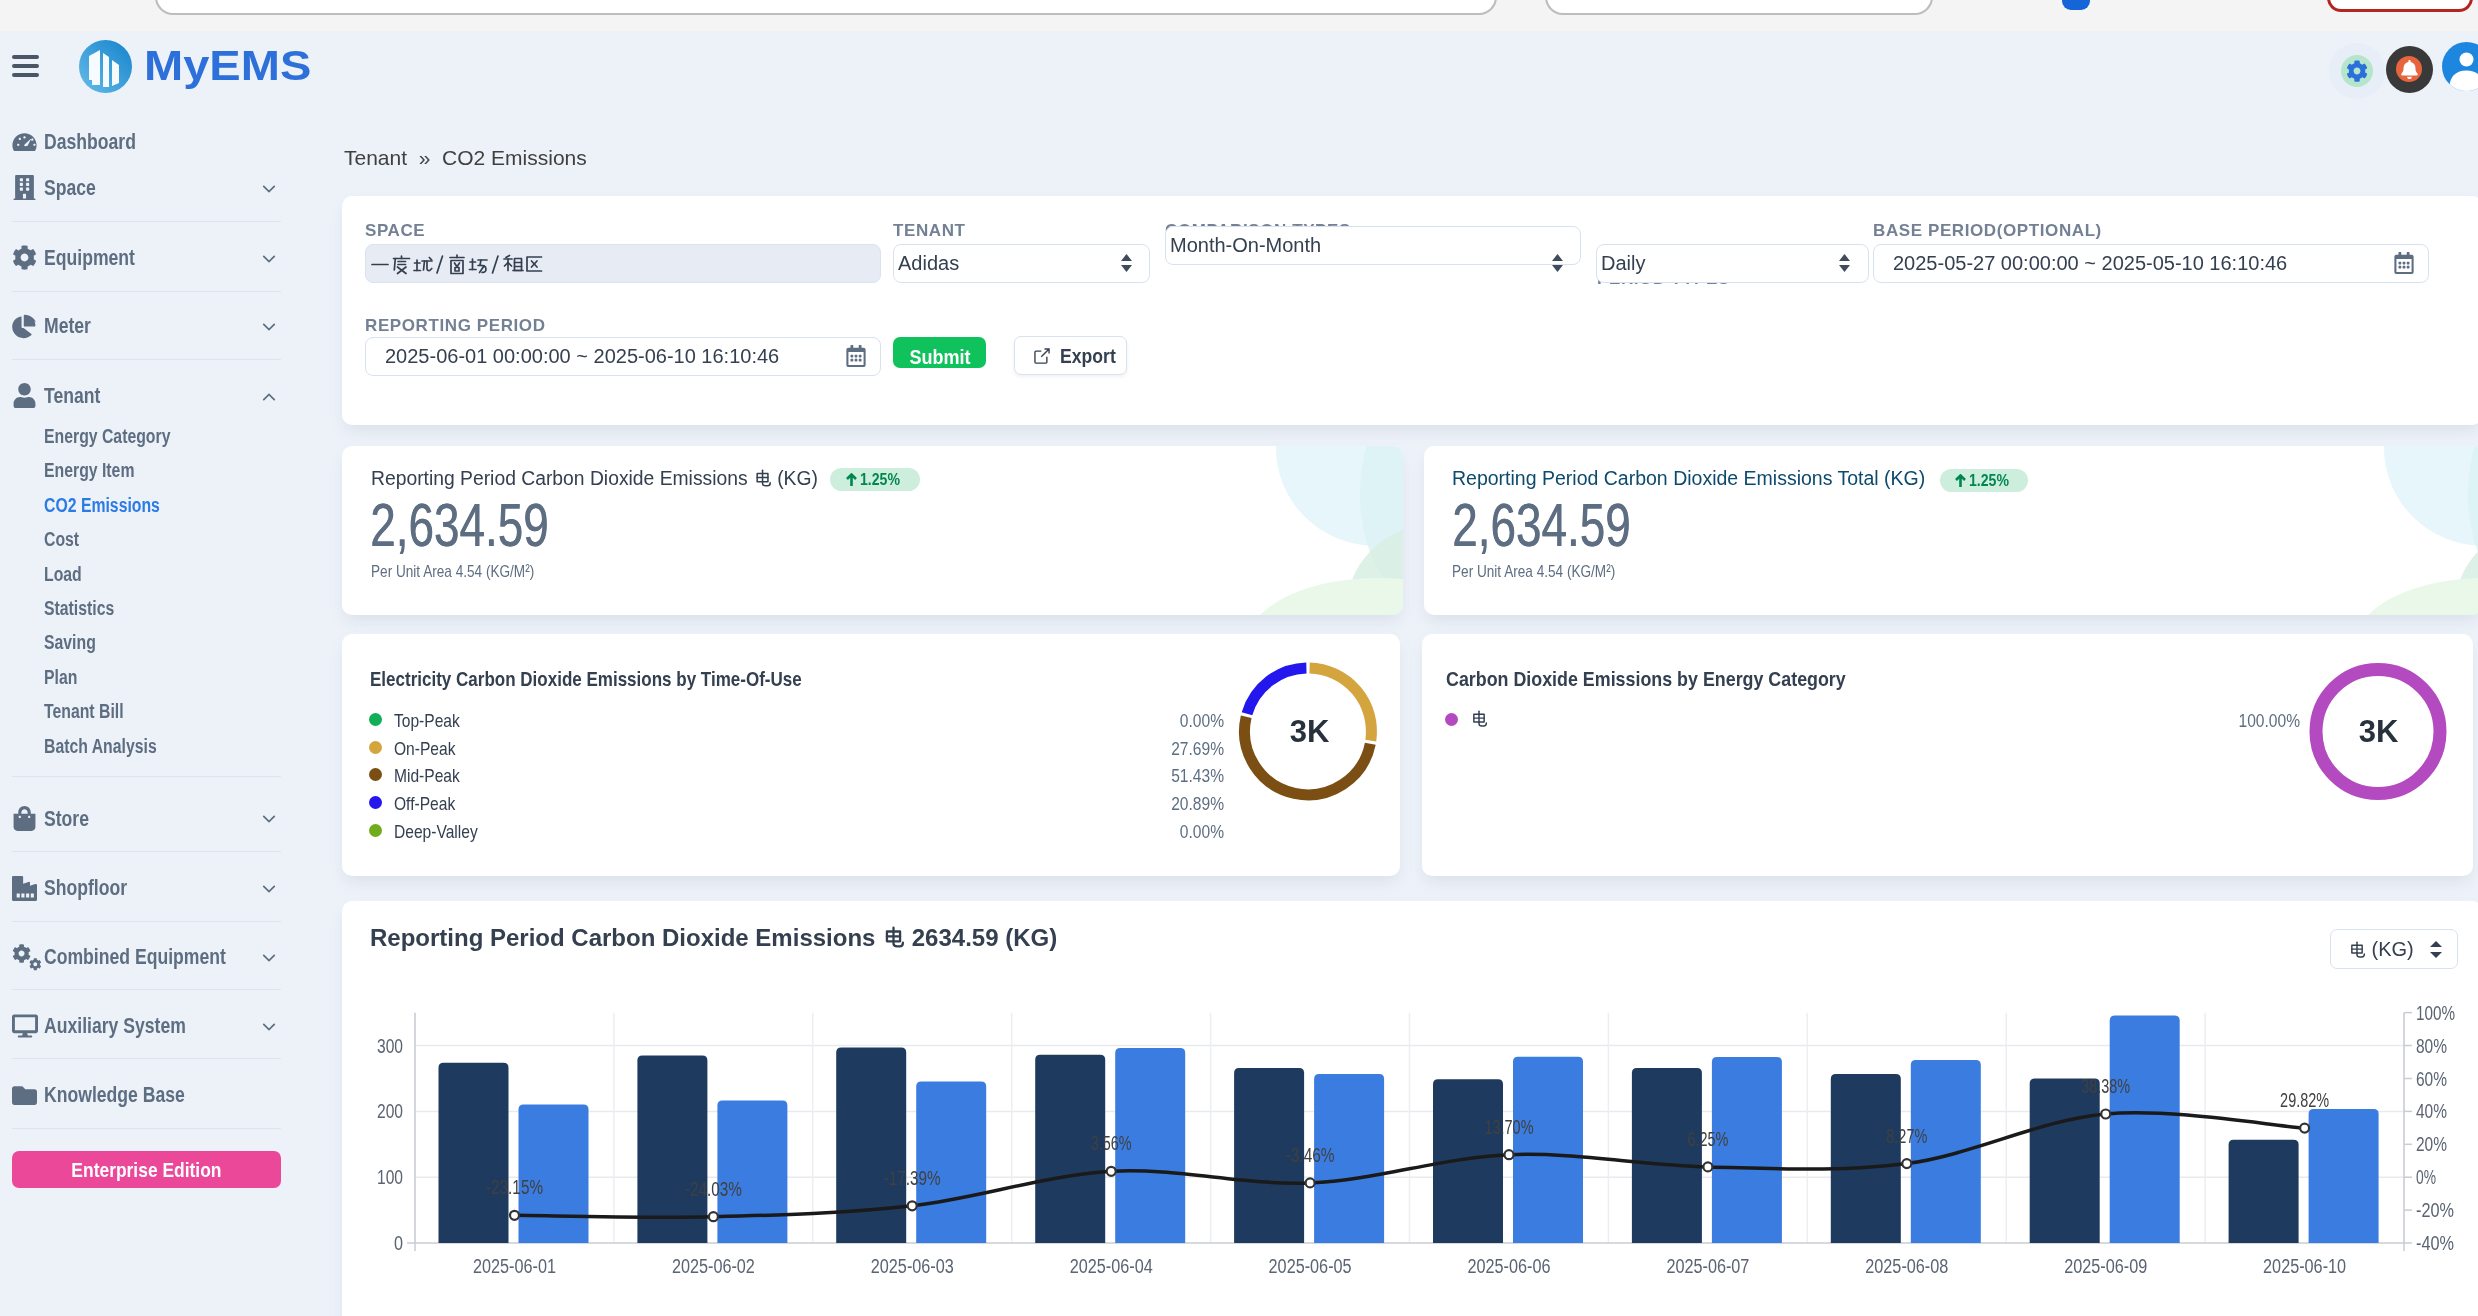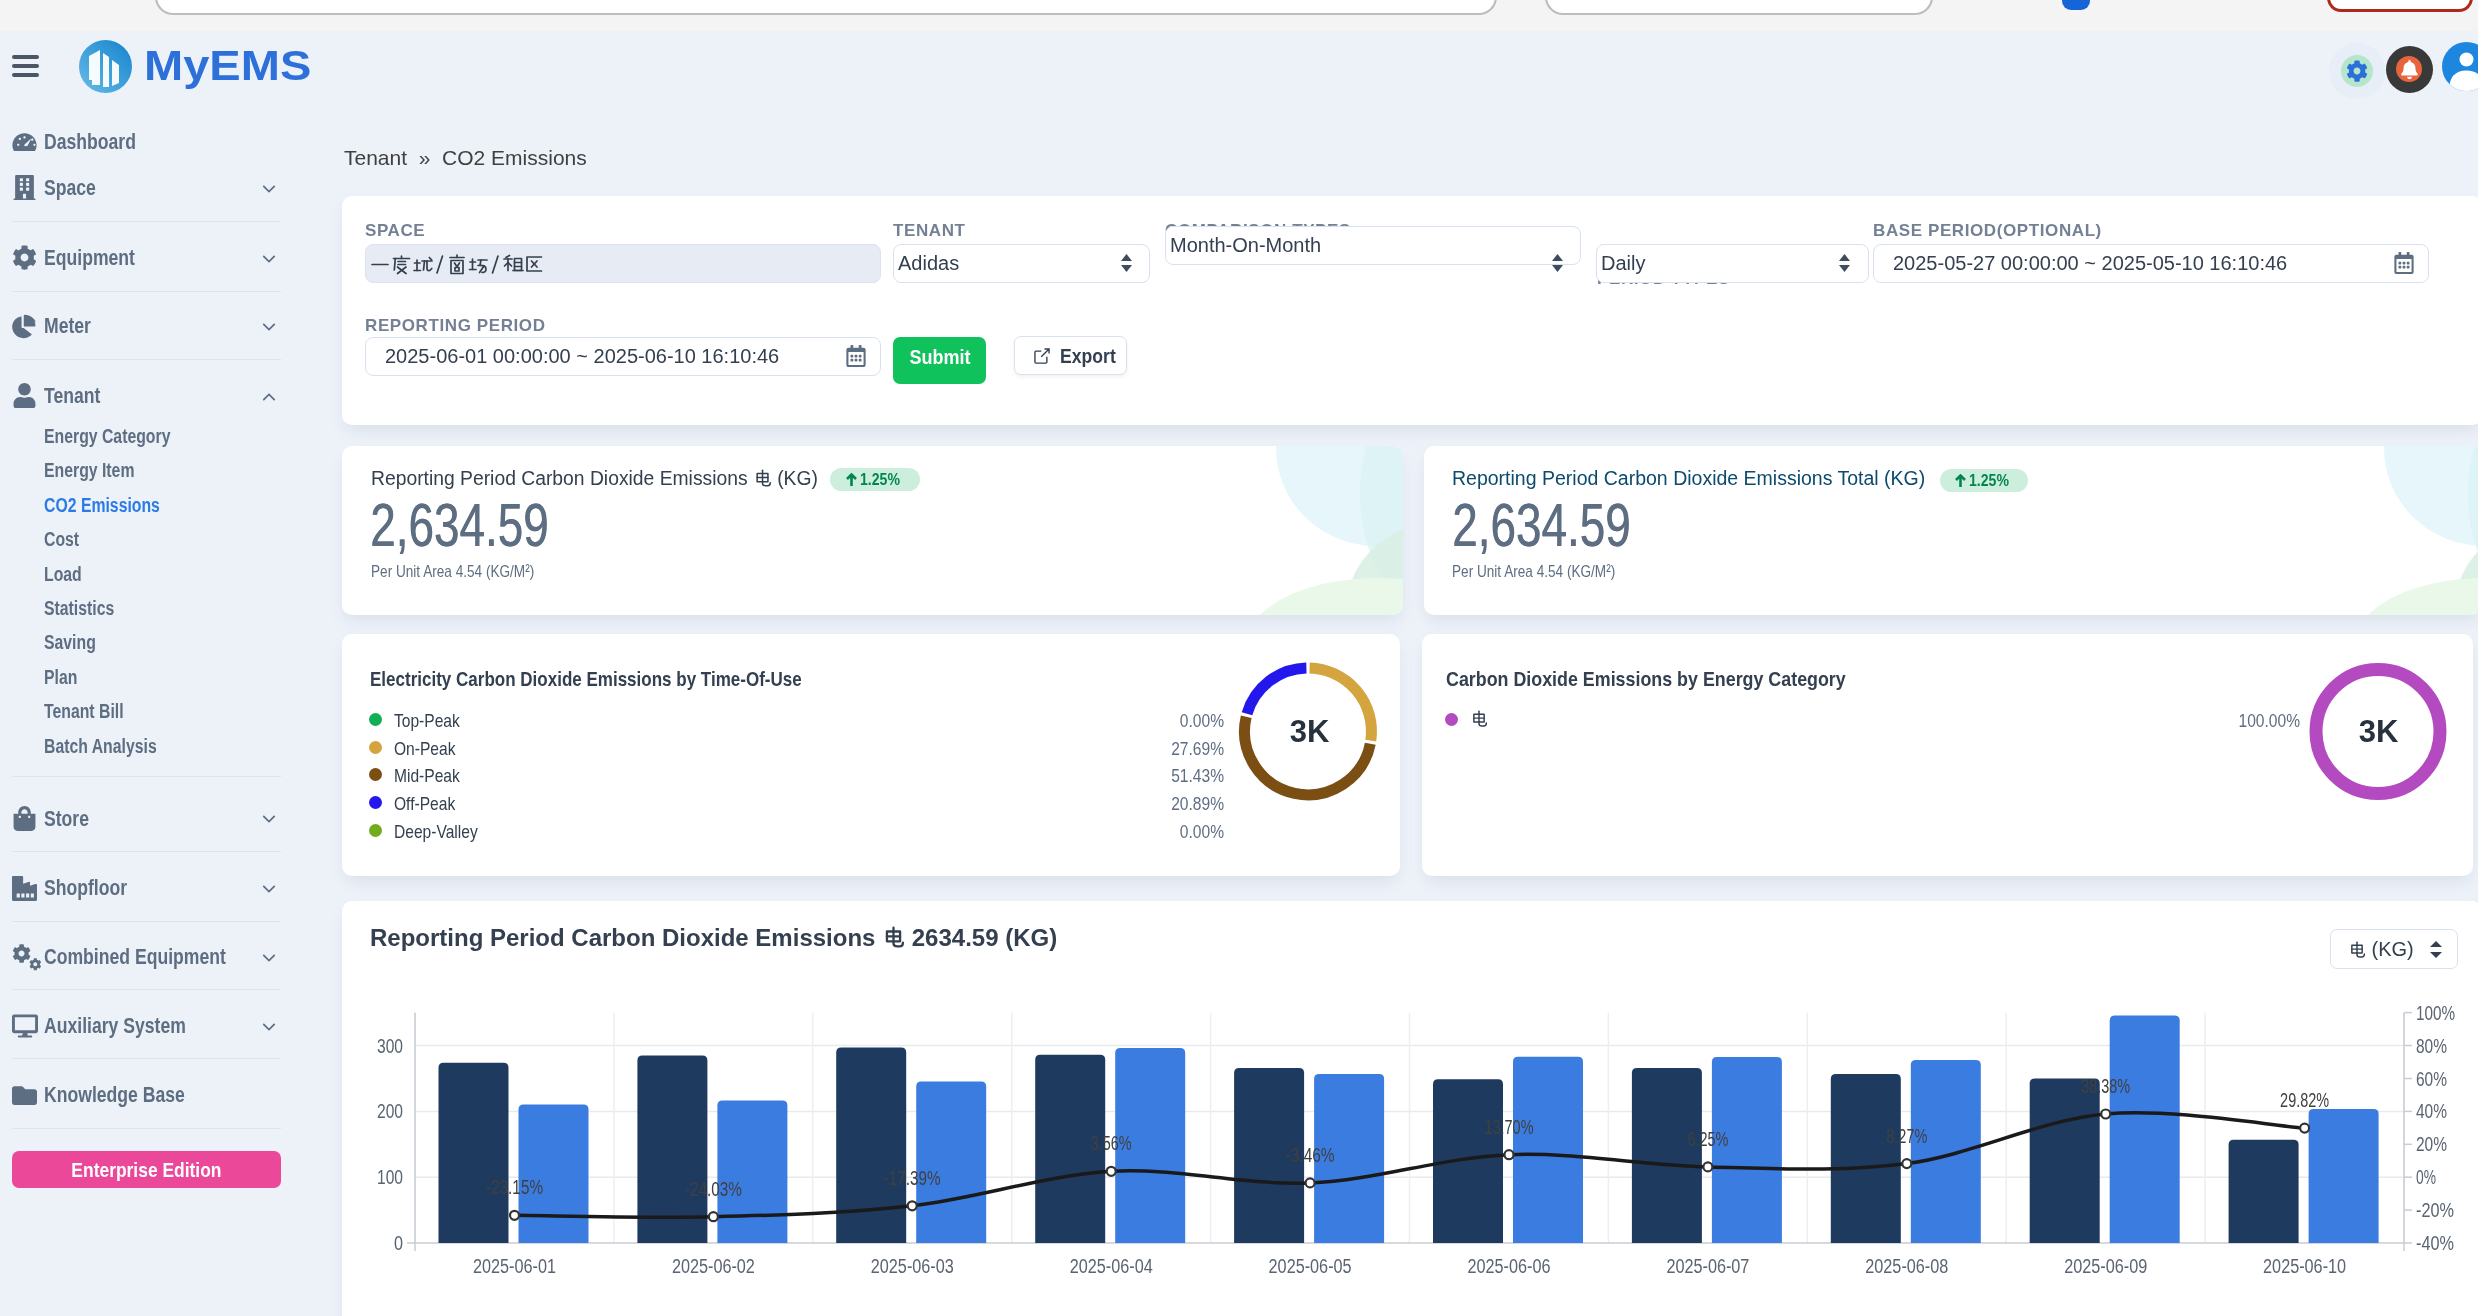--- a/index.html
+++ b/index.html
@@ -240,21 +240,21 @@
     </svg>
   <svg class="abs" style="left:2393px;top:252px;" width="22" height="22" viewBox="0 0 448 512" fill="#5e6e82">
       <path d="M148 288h-40c-7 0-12-5-12-12v-40c0-7 5-12 12-12h40c7 0 12 5 12 12v40c0 7-5 12-12 12zm108-12v-40c0-7-5-12-12-12h-40c-7 0-12 5-12 12v40c0 7 5 12 12 12h40c7 0 12-5 12-12zm96 0v-40c0-7-5-12-12-12h-40c-7 0-12 5-12 12v40c0 7 5 12 12 12h40c7 0 12-5 12-12zm-96 96v-40c0-7-5-12-12-12h-40c-7 0-12 5-12 12v40c0 7 5 12 12 12h40c7 0 12-5 12-12zm-96 0v-40c0-7-5-12-12-12h-40c-7 0-12 5-12 12v40c0 7 5 12 12 12h40c7 0 12-5 12-12zm192 0v-40c0-7-5-12-12-12h-40c-7 0-12 5-12 12v40c0 7 5 12 12 12h40c7 0 12-5 12-12zm96-260v352c0 26-22 48-48 48H48c-26 0-48-22-48-48V112c0-26 22-48 48-48h48V12c0-7 5-12 12-12h40c7 0 12 5 12 12v52h128V12c0-7 5-12 12-12h40c7 0 12 5 12 12v52h48c26 0 48 22 48 48zm-48 346V160H48v298c0 3 3 6 6 6h340c3 0 6-3 6-6z"></path>
     </svg>
 
   <div class="lbl" style="left:365px;top:316px;">REPORTING PERIOD</div>
   <div class="inp" style="left:365px;top:337px;width:516px;padding-left:19px;">2025-06-01 00:00:00 ~ 2025-06-10 16:10:46</div>
   <svg class="abs" style="left:845px;top:345px;" width="22" height="22" viewBox="0 0 448 512" fill="#5e6e82">
       <path d="M148 288h-40c-7 0-12-5-12-12v-40c0-7 5-12 12-12h40c7 0 12 5 12 12v40c0 7-5 12-12 12zm108-12v-40c0-7-5-12-12-12h-40c-7 0-12 5-12 12v40c0 7 5 12 12 12h40c7 0 12-5 12-12zm96 0v-40c0-7-5-12-12-12h-40c-7 0-12 5-12 12v40c0 7 5 12 12 12h40c7 0 12-5 12-12zm-96 96v-40c0-7-5-12-12-12h-40c-7 0-12 5-12 12v40c0 7 5 12 12 12h40c7 0 12-5 12-12zm-96 0v-40c0-7-5-12-12-12h-40c-7 0-12 5-12 12v40c0 7 5 12 12 12h40c7 0 12-5 12-12zm192 0v-40c0-7-5-12-12-12h-40c-7 0-12 5-12 12v40c0 7 5 12 12 12h40c7 0 12-5 12-12zm96-260v352c0 26-22 48-48 48H48c-26 0-48-22-48-48V112c0-26 22-48 48-48h48V12c0-7 5-12 12-12h40c7 0 12 5 12 12v52h128V12c0-7 5-12 12-12h40c7 0 12 5 12 12v52h48c26 0 48 22 48 48zm-48 346V160H48v298c0 3 3 6 6 6h340c3 0 6-3 6-6z"></path>
     </svg>
-  <div class="abs" style="left:893px;top:337px;width:93px;height:47px;background:#10c25b;border-radius:7px;color:#fff;font-size:20px;font-weight:bold;text-align:center;line-height:41px;"><span style="display:inline-block;transform:scaleX(.9);">Submit</span></div>
+  <div class="abs" style="left:893px;top:337px;width:93px;height:31px;background:#10c25b;border-radius:7px;color:#fff;font-size:20px;font-weight:bold;text-align:center;line-height:41px;"><span style="display:inline-block;transform:scaleX(.9);">Submit</span></div>
   <div class="abs" style="left:1014px;top:336px;width:113px;height:39px;background:#fff;border:1px solid #d8e2ef;border-radius:7px;box-shadow:0 2px 4px rgba(0,0,0,.06);"></div>
   <svg class="abs" style="left:1034px;top:348px;" width="16" height="16" viewBox="0 0 512 512" fill="none" stroke="#344050" stroke-width="44">
       <path d="M336 30 H482 V176 M482 30 L232 280 M412 278 V450 A32 32 0 0 1 380 482 H62 A32 32 0 0 1 30 450 V132 A32 32 0 0 1 62 100 H234"></path>
     </svg>
   <div class="abs" style="left:1060px;top:345px;font-size:20px;font-weight:bold;color:#344050;transform:scaleX(.88);transform-origin:0 50%;">Export</div>
 </div>
 
 <div class="card" style="left:342px;top:446px;width:1061px;height:169px;overflow:hidden;" id="stat1">
     <svg style="position:absolute;right:-25px;top:0;" width="290" height="169" viewBox="0 0 290 169">
   <ellipse cx="238" cy="2" rx="100" ry="98" fill="#e7f6fb"></ellipse>

